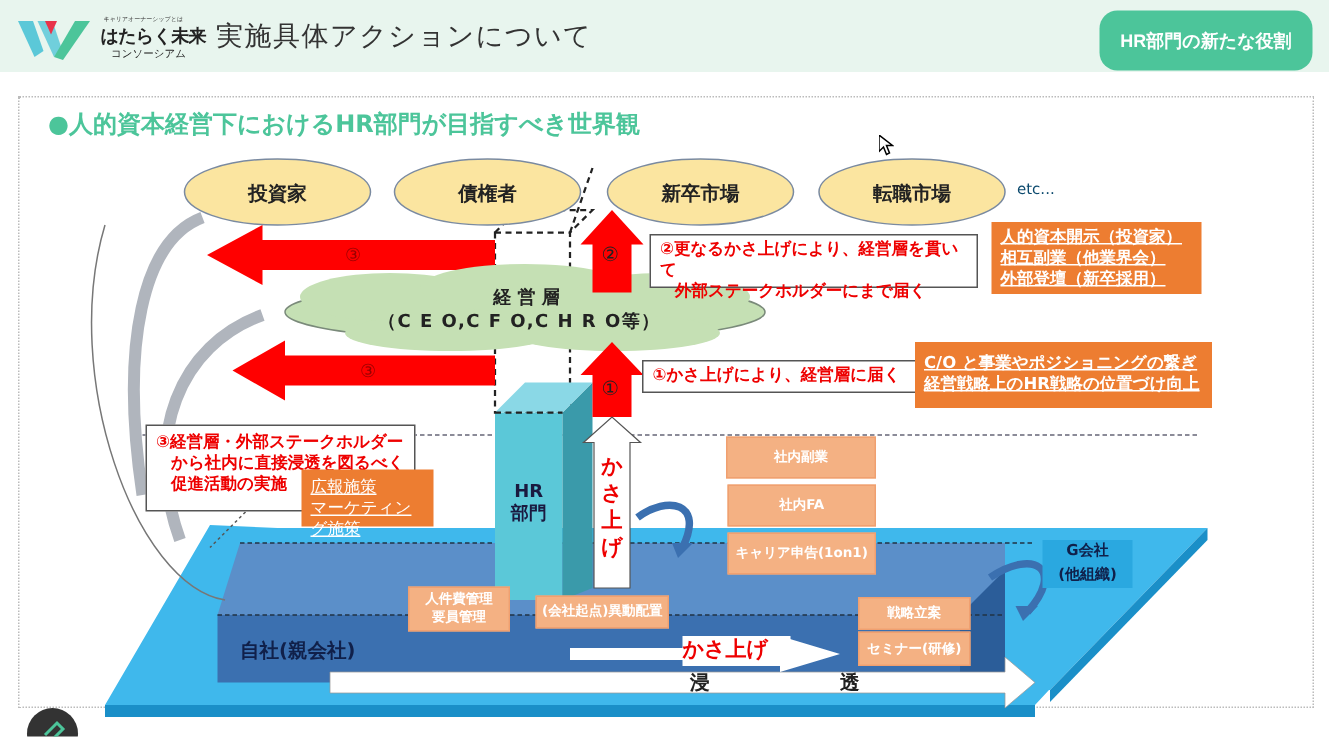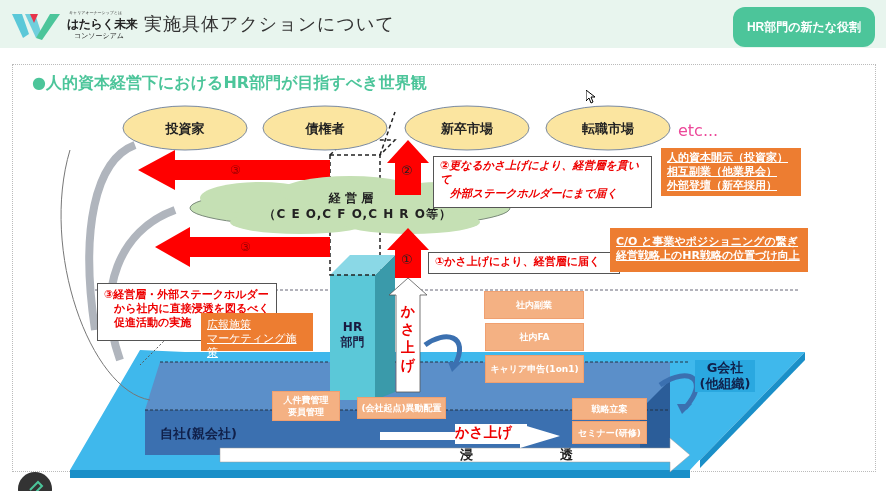--- a/index.html
+++ b/index.html
@@ -101,51 +101,51 @@
   <path d="M660,385 C690,365 710,380 685,408" fill="none" stroke="#3b70b0" stroke-width="5"></path>
   <polygon points="677,404 692,404 682,414" fill="#3b70b0"></polygon>
 
   <line x1="175" y1="330" x2="140" y2="365" stroke="#555" stroke-dasharray="2,2"></line>
 </svg>
 
 <div class="lbl ell-txt" style="left:123px;top:120px;width:124px;">投資家</div>
 <div class="lbl ell-txt" style="left:263px;top:120px;width:124px;">債権者</div>
 <div class="lbl ell-txt" style="left:405px;top:120px;width:124px;">新卒市場</div>
 <div class="lbl ell-txt" style="left:546px;top:120px;width:124px;">転職市場</div>
-<div class="lbl" style="left:678px;top:121px;font-size:16px;color:#ec4899;">etc...</div>
+<div class="lbl" style="left:678px;top:121px;font-size:10px;color:#0c4a6e;">etc...</div>
 
 <div class="lbl" style="left:230px;top:163px;font-size:12px;color:#900;">③</div>
 <div class="lbl" style="left:240px;top:240px;font-size:12px;color:#900;">③</div>
 <div class="lbl" style="left:401px;top:163px;font-size:13px;color:#222;">②</div>
 <div class="lbl" style="left:401px;top:252px;font-size:13px;color:#222;">①</div>
 
 <div class="lbl" style="left:256px;top:190px;width:190px;text-align:center;font-size:12px;font-weight:bold;color:#222;">経 営 層</div>
-<div class="lbl" style="left:252px;top:206px;width:200px;text-align:right;font-size:12px;font-weight:bold;color:#222;letter-spacing:1px;">（C E O,C F O,C H R O等）</div>
+<div class="lbl" style="left:252px;top:206px;width:200px;text-align:left;font-size:12px;font-weight:bold;color:#222;letter-spacing:1px;">（C E O,C F O,C H R O等）</div>
 
-<div class="note-red" style="left:433px;top:156px;width:219px;height:52px;font-style:italic;">
+<div class="note-red" style="left:433px;top:156px;width:219px;height:36px;">
   <div>②更なるかさ上げにより、経営層を貫いて</div>
   <div style="padding-left:10px;">外部ステークホルダーにまで届く</div>
 </div>
-<div class="note-red" style="left:428px;top:240px;width:192px;height:22px;margin-top:12px;">①かさ上げにより、経営層に届く</div>
+<div class="note-red" style="left:428px;top:240px;width:192px;height:22px;">①かさ上げにより、経営層に届く</div>
 <div class="note-red" style="left:97px;top:283px;width:180px;height:58px;padding-top:4px;">
   <div>③経営層・外部ステークホルダー</div>
   <div style="padding-left:10px;">から社内に直接浸透を図るべく</div>
   <div style="padding-left:10px;">促進活動の実施</div>
 </div>
 
 <div class="orange" style="left:661px;top:148px;width:140px;height:48px;">
   <div>人的資本開示（投資家）</div>
   <div>相互副業（他業界会）</div>
   <div>外部登壇（新卒採用）</div>
 </div>
 <div class="orange" style="left:610px;top:228px;width:198px;height:44px;padding-top:7px;">
   <div>C/O と事業やポジショニングの繋ぎ</div>
   <div>経営戦略上のHR戦略の位置づけ向上</div>
 </div>
-<div class="orange" style="left:201px;top:313px;width:112px;height:38px;padding-top:5px;font-weight:normal;">
+<div class="orange" style="left:201px;top:313px;width:88px;height:38px;padding-top:5px;font-weight:normal;">
   <div>広報施策</div>
   <div>マーケティング施策</div>
 </div>
 
 <div class="lbl" style="left:330px;top:320px;width:45px;text-align:center;font-size:12px;font-weight:bold;color:#1a1a40;line-height:15px;">
   <div>HR</div>
   <div>部門</div>
 </div>
 
 <div class="lbl" style="left:398px;top:302px;width:20px;text-align:center;font-size:14px;font-weight:bold;color:#e00;line-height:18px;">
@@ -155,21 +155,21 @@
   <div>げ</div>
 </div>
 
 <div class="lbl" style="left:455px;top:424px;width:72px;height:20px;background:#fff;text-align:left;font-size:14px;font-weight:bold;color:#e00;">かさ上げ</div>
 
 <div class="lbl" style="left:460px;top:446px;font-size:13px;font-weight:bold;color:#222;">浸</div>
 <div class="lbl" style="left:560px;top:446px;font-size:13px;font-weight:bold;color:#222;">透</div>
 
 <div class="lbl" style="left:160px;top:425px;font-size:13px;font-weight:bold;color:#10204a;">自社(親会社)</div>
 
-<div class="lbl" style="left:695px;top:360px;width:60px;background:#2aa8e0;text-align:center;font-size:13px;font-weight:bold;color:#10204a;line-height:16px;">
+<div class="lbl" style="left:695px;top:360px;width:60px;background:#2aa8e0;text-align:center;font-size:10px;font-weight:bold;color:#10204a;line-height:16px;">
   <div>G会社</div>
   <div>(他組織)</div>
 </div>
 
 <div class="peach" style="left:484px;top:291px;width:100px;height:28px;">社内副業</div>
 <div class="peach" style="left:485px;top:323px;width:99px;height:28px;">社内FA</div>
 <div class="peach" style="left:485px;top:355px;width:99px;height:28px;">キャリア申告(1on1)</div>
 <div class="peach" style="left:272px;top:391px;width:68px;height:30px;">
   <div>
     <div>人件費管理</div>

